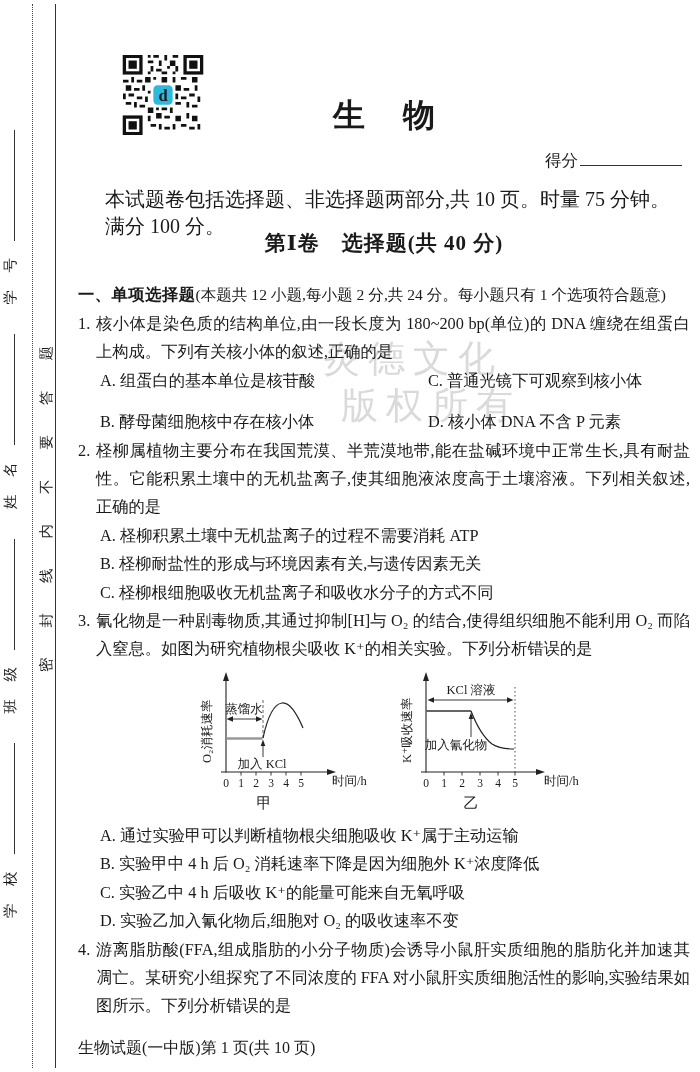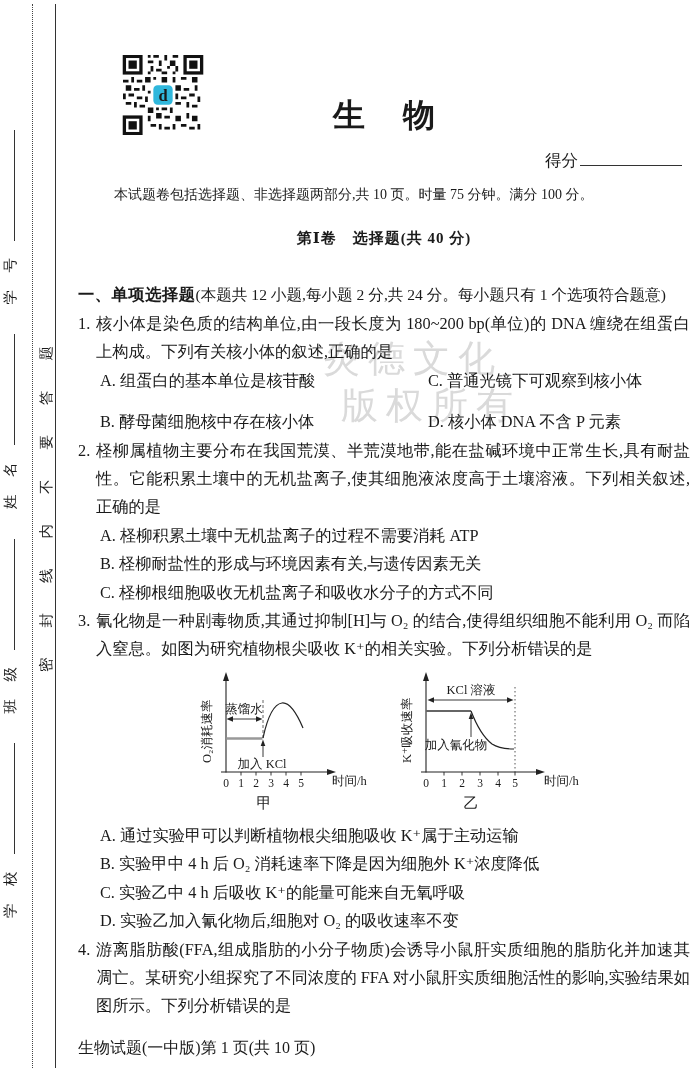--- a/index.html
+++ b/index.html
@@ -29,23 +29,23 @@
   .wm2 { left:341px; top:381px; }
   
   .content { position:absolute; left:78px; top:0; width:612px; height:1072px; z-index:1; }
   .title { position:absolute; top:12px; left:0; width:100%; text-align:center;
            font-size:21.5px; font-weight:900; letter-spacing:0.5px; margin:0; }
   .qr { position:absolute; left:42px; top:55px; width:86px; height:80px; }
   .subject { position:absolute; top:94px; left:0; width:100%; text-align:center;
              font-size:32px; font-weight:bold; letter-spacing:38px; padding-left:38px; box-sizing:border-box; }
   .score { position:absolute; top:150px; left:467px; font-size:16.5px; font-weight:normal; white-space:nowrap; }
   .score-line { display:inline-block; width:102px; height:15px; border-bottom:1.3px solid #333; margin-left:2px; }
-  .intro { position:absolute; top:186px; left:36px; width:570px; font-size:14px; margin:0; }
+  .intro { position:absolute; top:186px; left:27px; width:570px; font-size:20px; margin:0; }
   .sec { position:absolute; top:229px; left:0; width:100%; text-align:center;
-         font-size:15px; font-weight:bold; letter-spacing:1px; margin:0; }
+         font-size:21px; font-weight:bold; letter-spacing:1px; margin:0; }
   .part { position:absolute; top:284px; left:0; width:100%; font-size:16.3px; margin:0; }
   .part b { letter-spacing:0.5px; }
   .part .rest { font-size:15.6px; }
   
   .qs { position:absolute; top:310px; left:0; width:612px; font-size:16.3px; }
   .q  { display:flex; }
   .qnum { width:18px; flex:0 0 18px; line-height:28.4px; }
   .qtext { flex:1; line-height:28.4px; text-align:justify; }
   .opts { padding-left:22px; line-height:28.4px; }
   .opts-grid { display:grid; grid-template-columns:315px 1fr; padding-left:22px; line-height:28.4px;gap:13px; }

